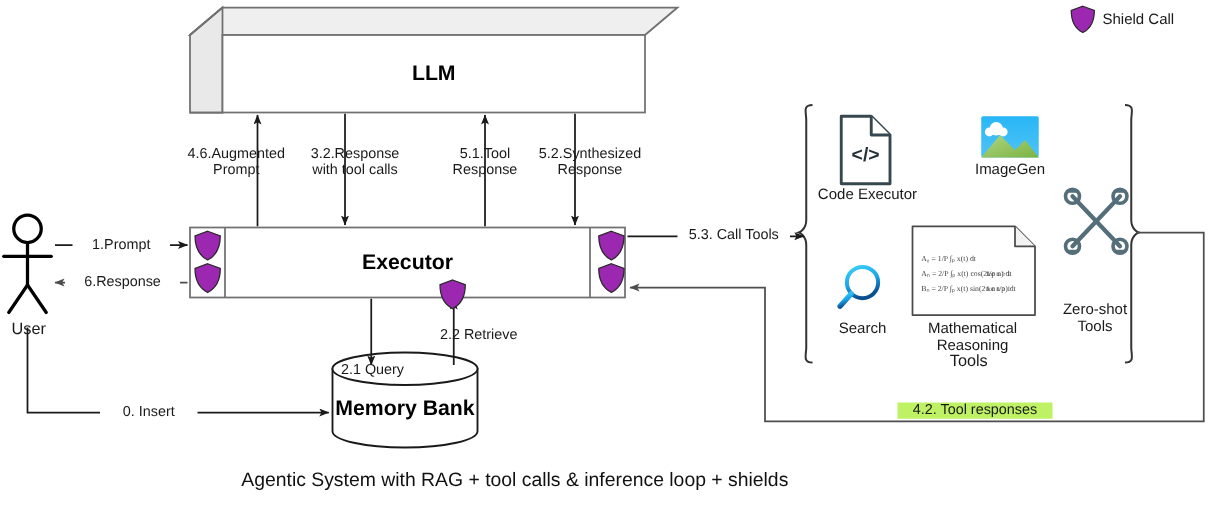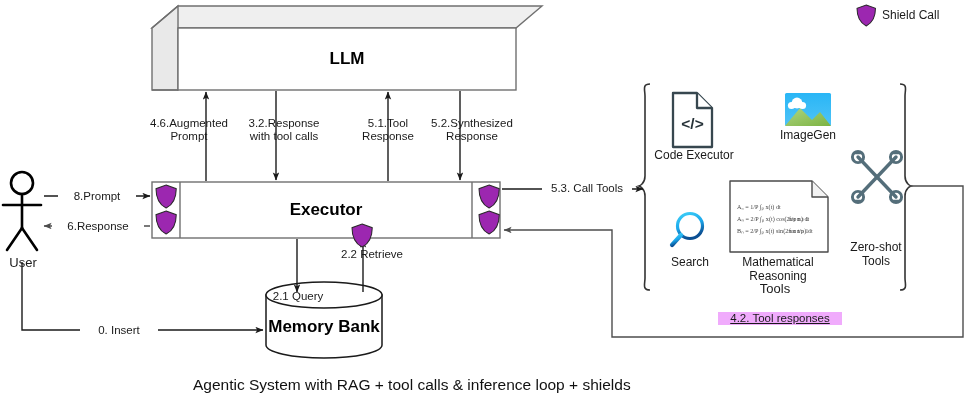--- a/index.html
+++ b/index.html
@@ -234,29 +234,29 @@
   <div class="lbl boxtitle" style="left:178px; top:52px; width:338px;">LLM</div>
 
   <div class="lbl boxtitle" style="left:180px; top:203px; width:292px;">Executor</div>
 
   <div class="lbl boxtitle" style="left:266px; top:320px; width:116px;">Memory Bank</div>
 
   <div class="lbl bold" style="left:0px; top:256px; width:46px; font-size:13px;">User</div>
 
   <div class="lbl bold" style="left:735px; top:282px; width:80px; font-size:13px;">Tools</div>
 
-  <div class="lbl" style="left:58px; top:190px; width:78px; background:#fff;">8.Prompt</div>
+  <div class="lbl" style="left:58px; top:190px; width:78px; background:#fff;">1.Prompt</div>
 
   <div class="lbl" style="left:52px; top:220px; width:92px; background:#fff;">6.Response</div>
 
   <div class="lbl" style="left:80px; top:324px; width:78px; background:#fff;">0. Insert</div>
 
   <div class="lbl" style="left:264px; top:262px; width:68px;margin-top:28px;">2.1 Query</div>
 
-  <div class="lbl" style="left:330px; top:248px; width:84px;">2.2 Retrieve</div>
+  <div class="lbl" style="left:330px; top:262px; width:84px;text-align:right;">2.2 Retrieve</div>
 
   <div class="lbl multi" style="left:141px; top:117px; width:96px;">
     <span>4.6.Augmented</span><br>
     <span>Prompt</span>
   </div>
 
   <div class="lbl multi" style="left:232px; top:117px; width:104px;">
     <span>3.2.Response</span><br>
     <span>with tool calls</span>
   </div>
@@ -266,21 +266,21 @@
     <span>Response</span>
   </div>
 
   <div class="lbl multi" style="left:424px; top:117px; width:96px;">
     <span>5.2.Synthesized</span><br>
     <span>Response</span>
   </div>
 
   <div class="lbl" style="left:542px; top:182px; width:90px; background:#fff;">5.3. Call Tools</div>
 
-  <div class="lbl" style="left:718px; top:312px; width:124px; background:#f0abfc;text-decoration:underline;">4.2. Tool responses</div>
+  <div class="lbl" style="left:718px; top:322px; width:124px; background:#bef264;">4.2. Tool responses</div>
 
   <div class="tool-label" style="left:650px; top:148px; width:88px;">Code Executor</div>
 
   <div class="tool-label" style="left:770px; top:128px; width:76px;">ImageGen</div>
 
   <div class="tool-label" style="left:840px; top:200px; width:72px;margin-top:40px;">
     <span>Zero-shot</span><br>
     <span>Tools</span>
   </div>
 

